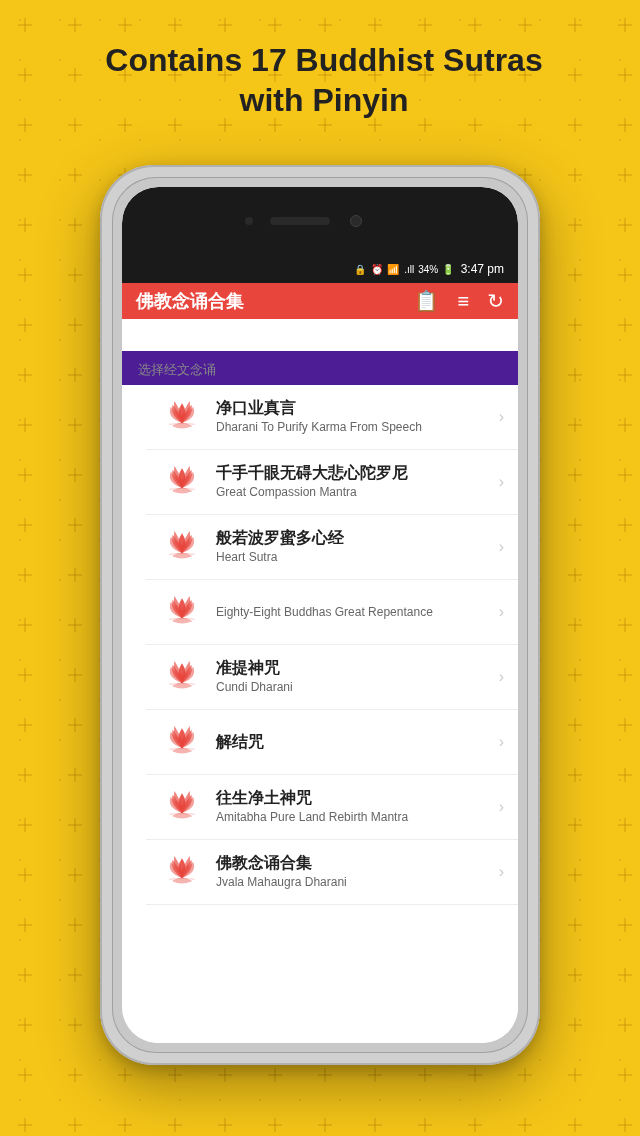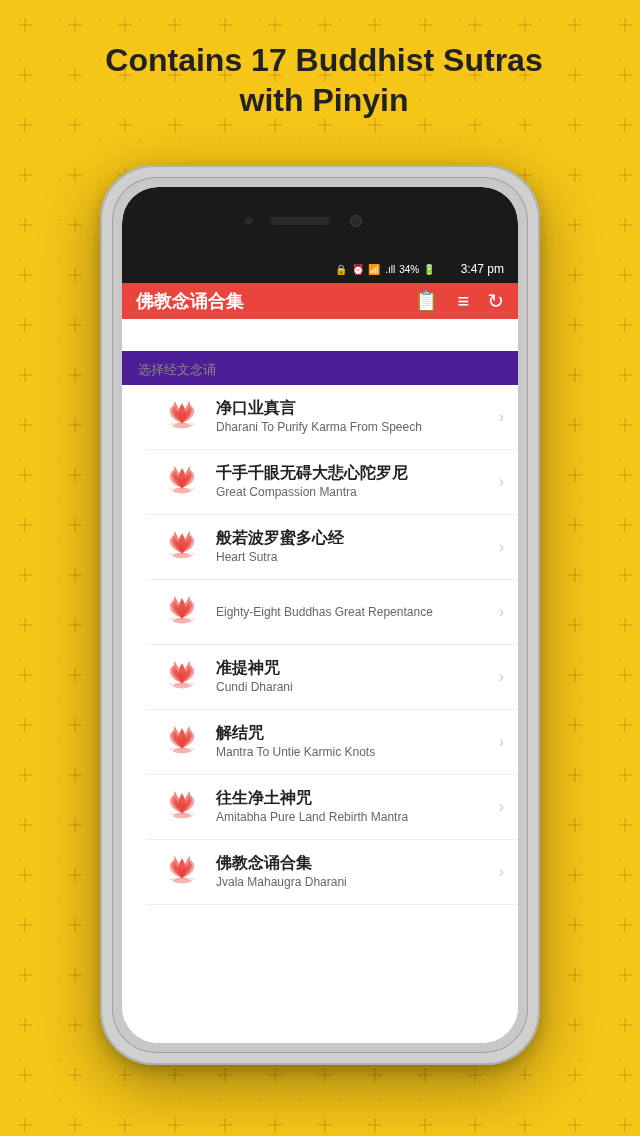--- a/index.html
+++ b/index.html
@@ -131,21 +131,20 @@
       padding: 0 14px;
       flex-shrink: 0;
       font-size: 11px;
       color: #fff;
       gap: 6px;
     }
 
     .status-bar .time {
       font-size: 12px;
       font-weight: 500;
-      margin-left: 19px;
     }
 
     .status-icons {
       display: flex;
       align-items: center;
       gap: 4px;
       font-size: 10px;
     }
 
     
@@ -462,21 +461,20 @@
 
         <path d="M22,28 Q32,16 30,6 Q24,16 22,22" fill="#E8453C" opacity="0.65"></path>
 
         <path d="M12,32 Q22,26 32,32 Q22,36 12,32" fill="#E8453C" opacity="0.4"></path>
         <path d="M8,30 Q22,28 36,30" stroke="#E8453C" stroke-width="1" opacity="0.3"></path>
       </g>
     </svg>
       </div>
       <div class="item-text">
         <div class="item-title-cn">解结咒</div>
-        <div class="item-title-en">Mantra To Untie Karmic Knots</div>
       </div>
       <div class="chevron">›</div>
     </div>
             <div class="list-item">
       <div class="lotus-icon">
         <svg class="lotus-svg" viewBox="0 0 44 44" xmlns="http://www.w3.org/2000/svg">
       <g fill="none" stroke="#E8453C" stroke-width="1.2">
 
         <path d="M22,28 Q10,20 12,10 Q18,18 22,22" fill="#E8453C" opacity="0.7"></path>
         <path d="M22,28 Q6,22 10,12 Q16,20 22,22" fill="#E8453C" opacity="0.5"></path>

